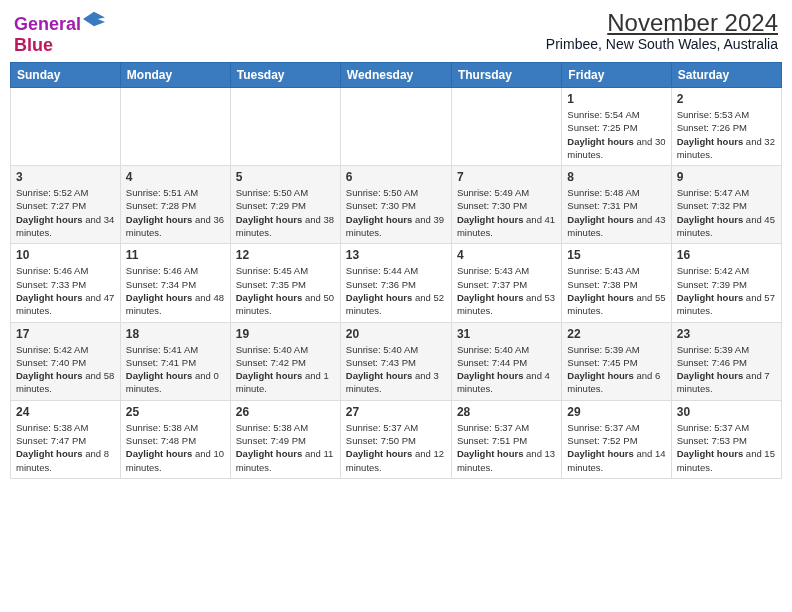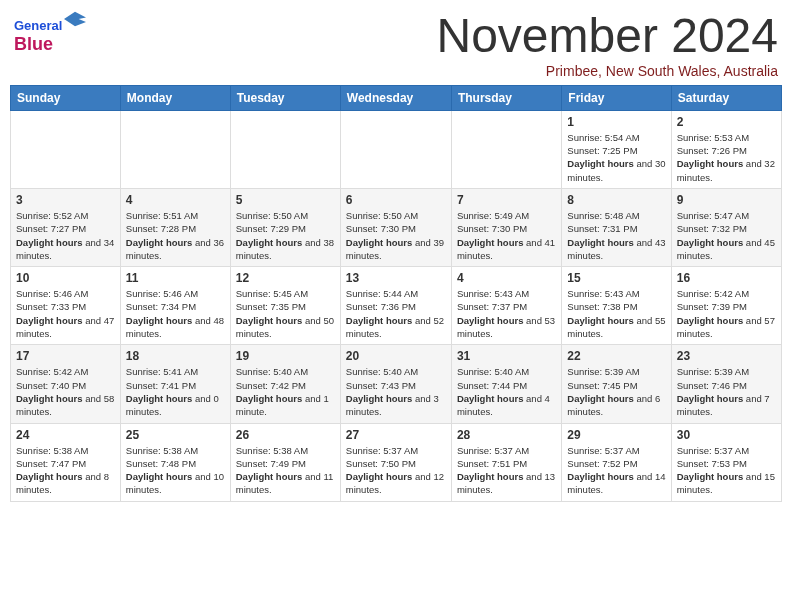--- a/index.html
+++ b/index.html
@@ -16,47 +16,48 @@
       justify-content: space-between;
       margin-bottom: 6px;
       padding: 0 4px;
     }
     .logo {
       display: flex;
       align-items: center;
       margin-top: 4px;
     }
     .logo-text-general {
-      font-size: 13px;
-      font-weight: bold;
-      color: #1d4ed8;
+      font-size: 18px;
+      font-weight: bold;
+      color: #a21caf;
     }
     .logo-text-blue {
       font-size: 18px;
       font-weight: bold;
       color: #be185d;
     }
     .logo-icon {
       width: 22px;
       height: 22px;
       margin-left: 2px;
       margin-top: -6px;
     }
     .title-block {
       text-align: right;
     }
     .month-title {
-      font-size: 48px;
+      font-size: 24px;
       font-weight: normal;
       color: #333;
       line-height: 1.1;
+      text-decoration: underline;
     }
     .location-title {
       font-size: 14px;
-      color: #7f1d1d;
+      color: #0f172a;
     }
     .calendar {
       width: 100%;
       border-collapse: collapse;
       border: 1px solid #ccc;
       padding-left: 42px;
     }
     .calendar th {
       background-color: #3a7bbf;
       color: #fff;

